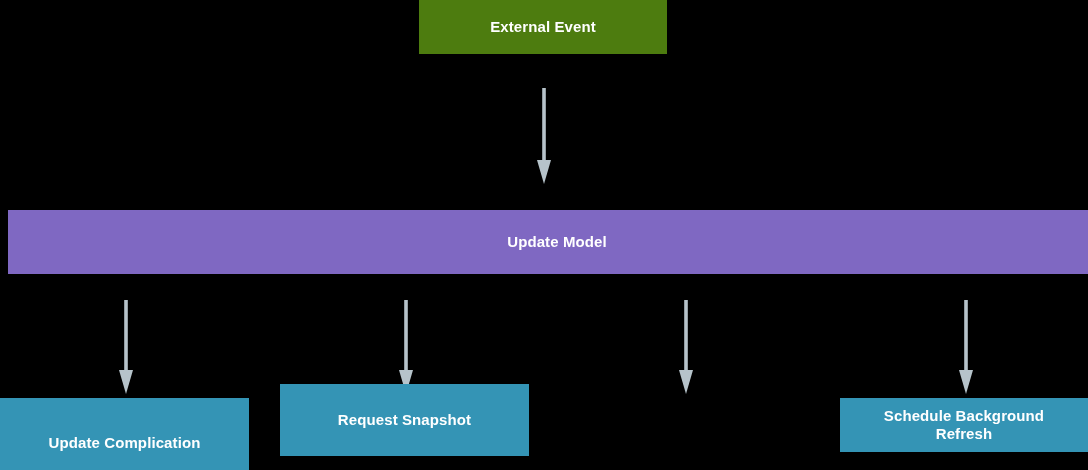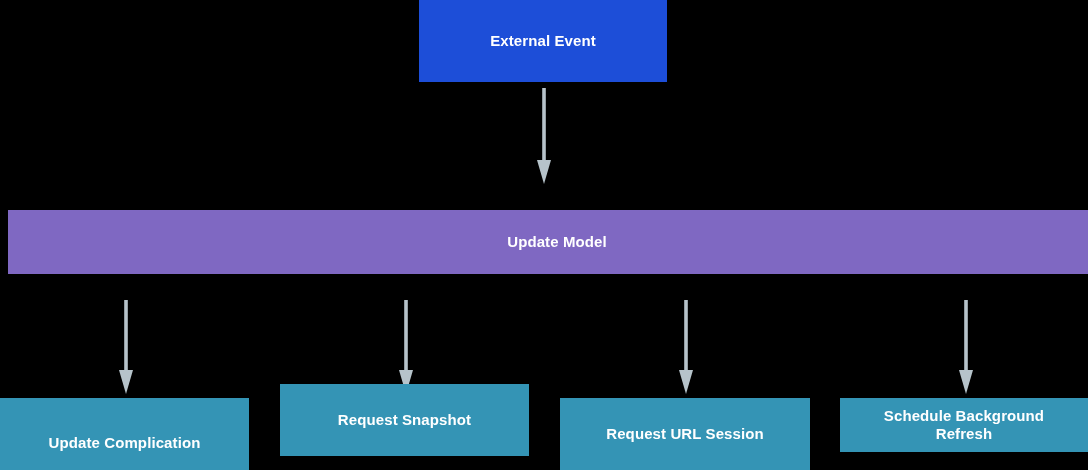--- a/index.html
+++ b/index.html
@@ -34,22 +34,22 @@
   }
   .node-label {
     display: block;
     padding: 0 8px;
     white-space: pre-line;
   }
   .node-external-event {
     left: 419px;
     top: 0px;
     width: 248px;
-    height: 82px;
-    background: #1d4ed8;
+    height: 54px;
+    background: #4d7c0f;
   }
   .node-update-model {
     left: 8px;
     top: 210px;
     width: 1088px;
     height: 64px;
     background: #7f68c2;
   }
   .node-update-model .node-label {
     transform: translateX(5px);
@@ -149,22 +149,19 @@
   </div>
 
   <div class="node node-update-complication">
     <span class="node-label">Update Complication</span>
   </div>
 
   <div class="node node-request-snapshot">
     <span class="node-label">Request Snapshot</span>
   </div>
 
-  <div class="node node-request-url-session">
-    <span class="node-label">Request URL Session</span>
-  </div>
 
   <div class="node node-schedule-background-refresh">
     <span class="node-label">Schedule Background
 Refresh</span>
   </div>
 
 </div>
 
 </body></html>

